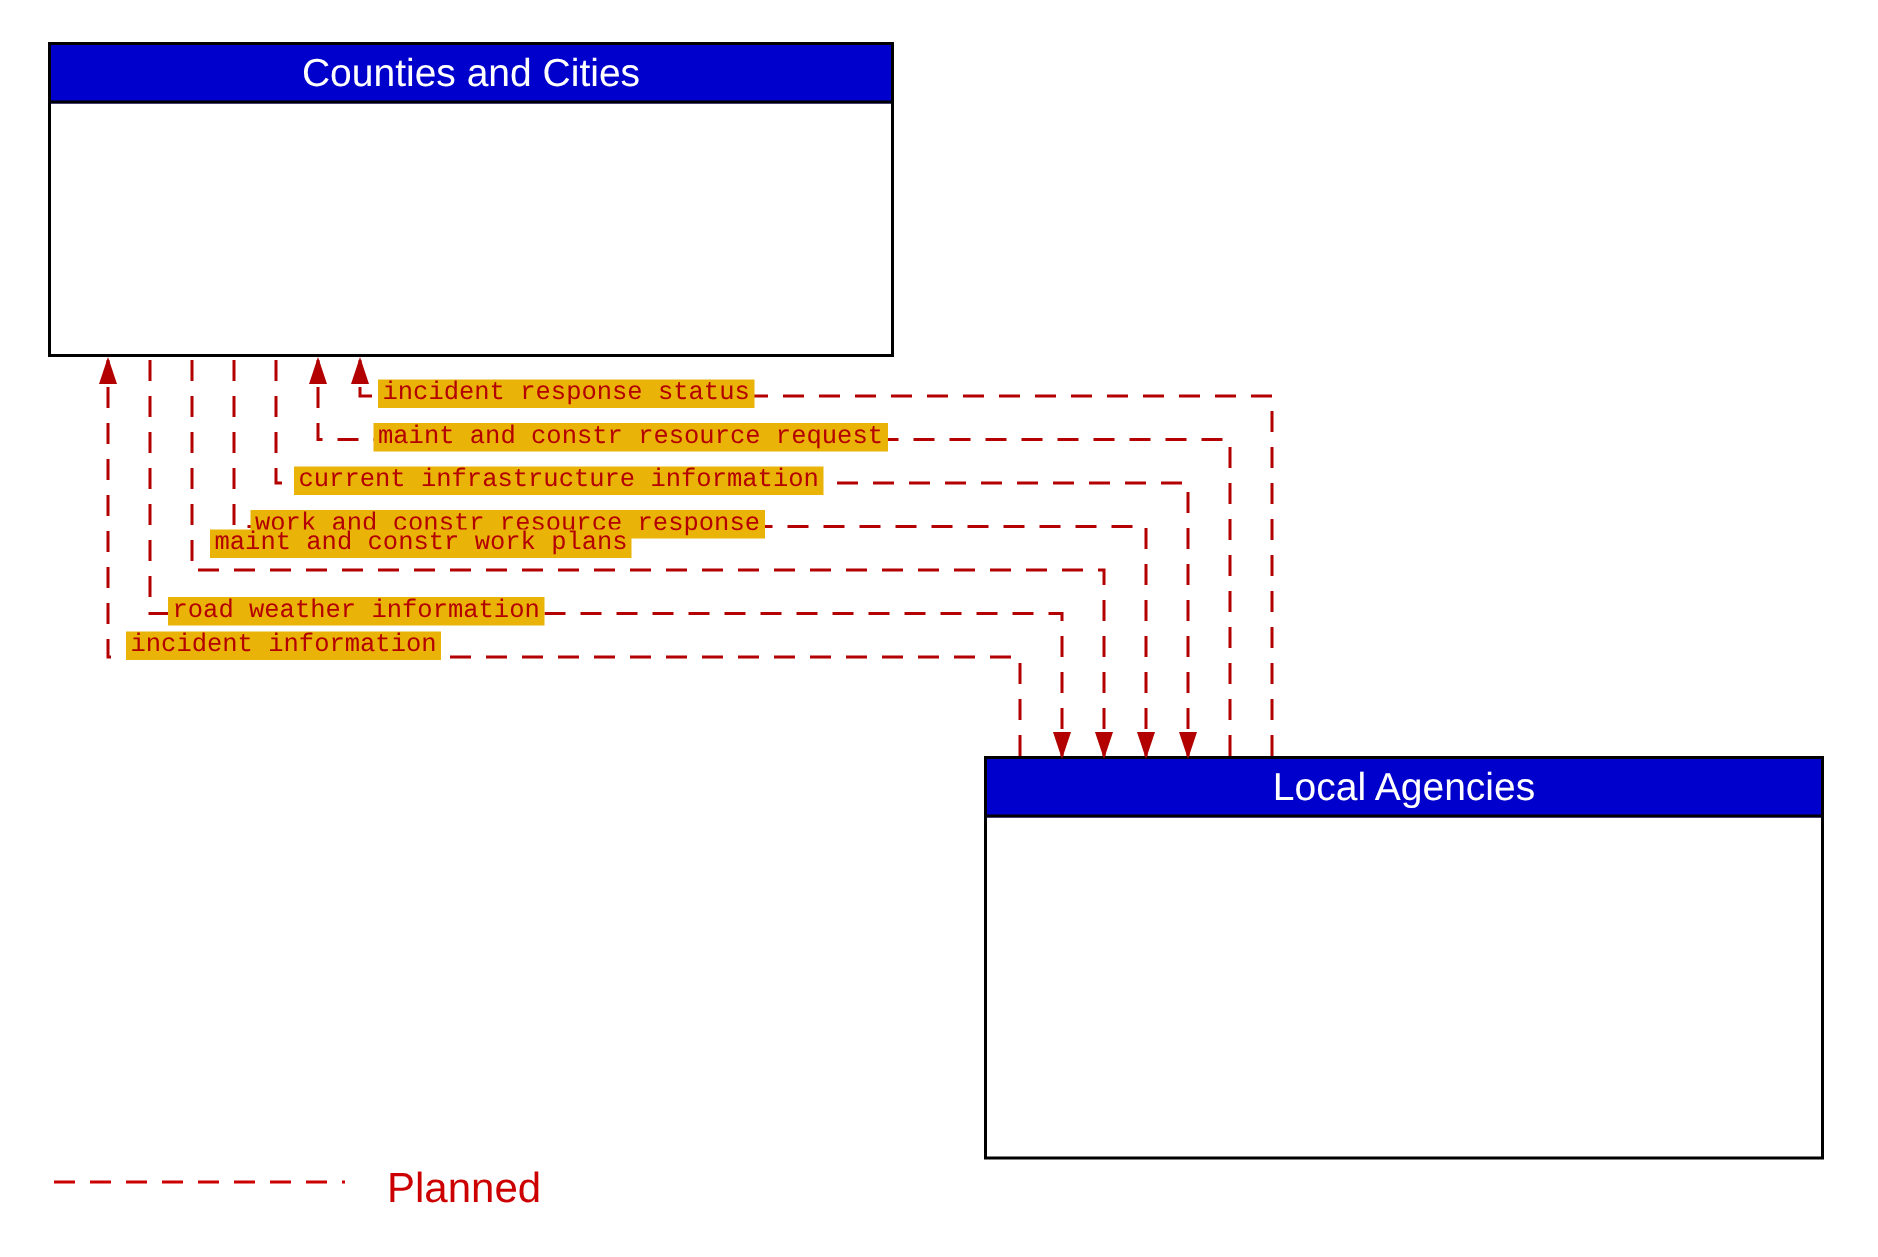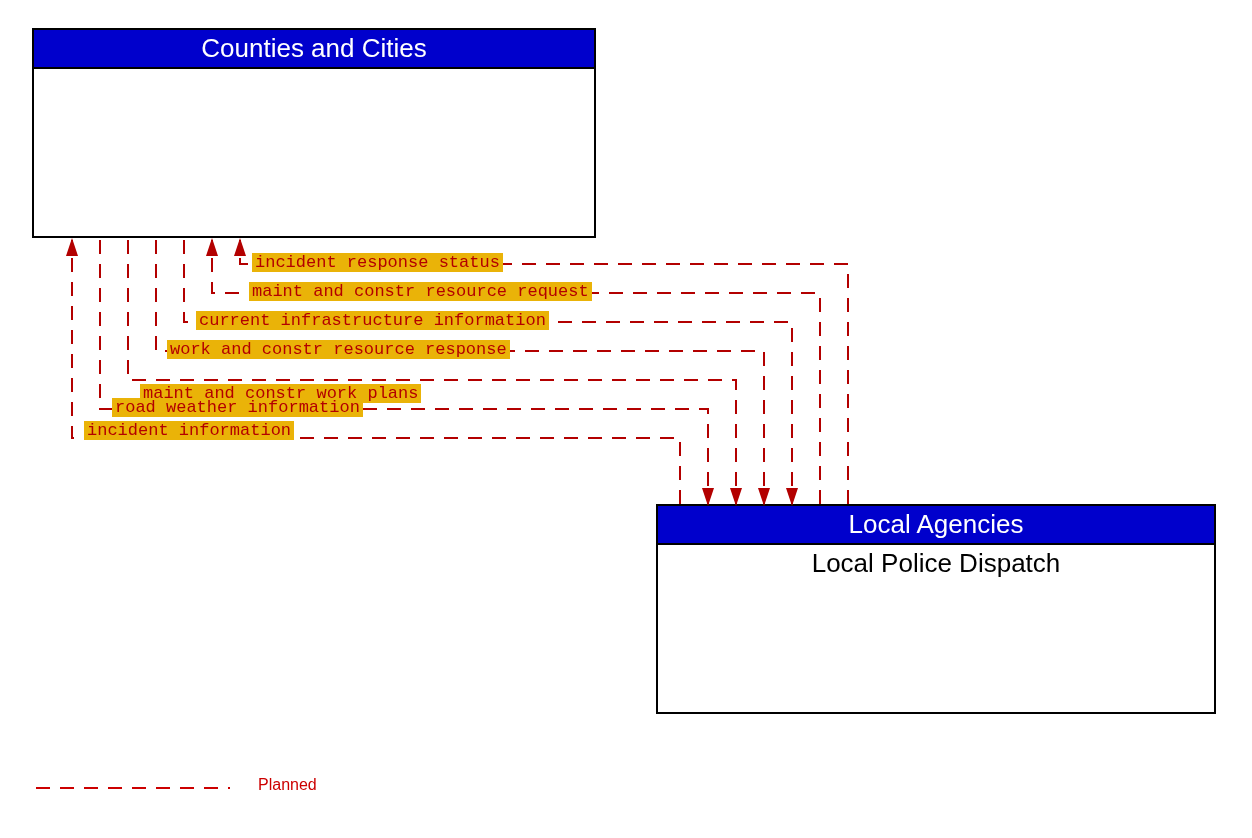--- a/index.html
+++ b/index.html
@@ -37,41 +37,40 @@
     color: #b30000;
     font-size: 17px;
     background: #eab308;
     padding: 0 3px;
     white-space: nowrap;
     font-family: Liberation Mono, monospace;
   }
   .legend-label {
     position: absolute;
     color: #cc0000;
-    font-size: 16px;
+    font-size: 28px;
   }
   svg.flows {
     position: absolute;
     left: 0;
     top: 0;
     width: 1252px;
     height: 838px;
     pointer-events: none;
   }
 </style>
 </head>
 <body>
 
 <div class="entity-box" style="left:32px; top:28px; width:564px; height:210px;">
   <div class="entity-header">Counties and Cities</div>
 </div>
 
-<div class="entity-box" style="left:656px; top:504px; width:560px; height:210px;">
+<div class="entity-box" style="left:656px; top:504px; width:560px; height:269px;">
   <div class="entity-header">Local Agencies</div>
-  <div class="entity-body">Local Police Dispatch</div>
 </div>
 
 <svg class="flows">
   <defs>
     <marker id="arrow" markerWidth="10" markerHeight="10" refX="8" refY="3" orient="auto" markerUnits="strokeWidth">
       <path d="M0,0 L0,6 L9,3 z" fill="#b30000"></path>
     </marker>
   </defs>
 
   <path d="M 848 504 L 848 264 L 240 264 L 240 240" stroke="#b30000" stroke-width="2" stroke-dasharray="14,10" fill="none" marker-end="url(#arrow)"></path>
@@ -88,17 +87,17 @@
 
   <path d="M 680 504 L 680 438 L 72 438 L 72 240" stroke="#b30000" stroke-width="2" stroke-dasharray="14,10" fill="none" marker-end="url(#arrow)"></path>
 
   <path d="M 36 788 L 230 788" stroke="#cc0000" stroke-width="2" stroke-dasharray="14,10" fill="none"></path>
 </svg>
 
 <div class="flow-label" style="left:252px; top:253px;">incident response status</div>
 <div class="flow-label" style="left:225px; top:282px;margin-left:24px;">maint and constr resource request</div>
 <div class="flow-label" style="left:196px; top:311px;">current infrastructure information</div>
 <div class="flow-label" style="left:167px; top:340px;">work and constr resource response</div>
-<div class="flow-label" style="left:140px; top:384px;text-align:right;">maint and constr work plans</div>
+<div class="flow-label" style="left:140px; top:353px;text-align:right;">maint and constr work plans</div>
 <div class="flow-label" style="left:112px; top:398px;">road weather information</div>
 <div class="flow-label" style="left:84px; top:421px;">incident information</div>
 
 <div class="legend-label" style="left:258px; top:776px;">Planned</div>
 
 </body></html>

